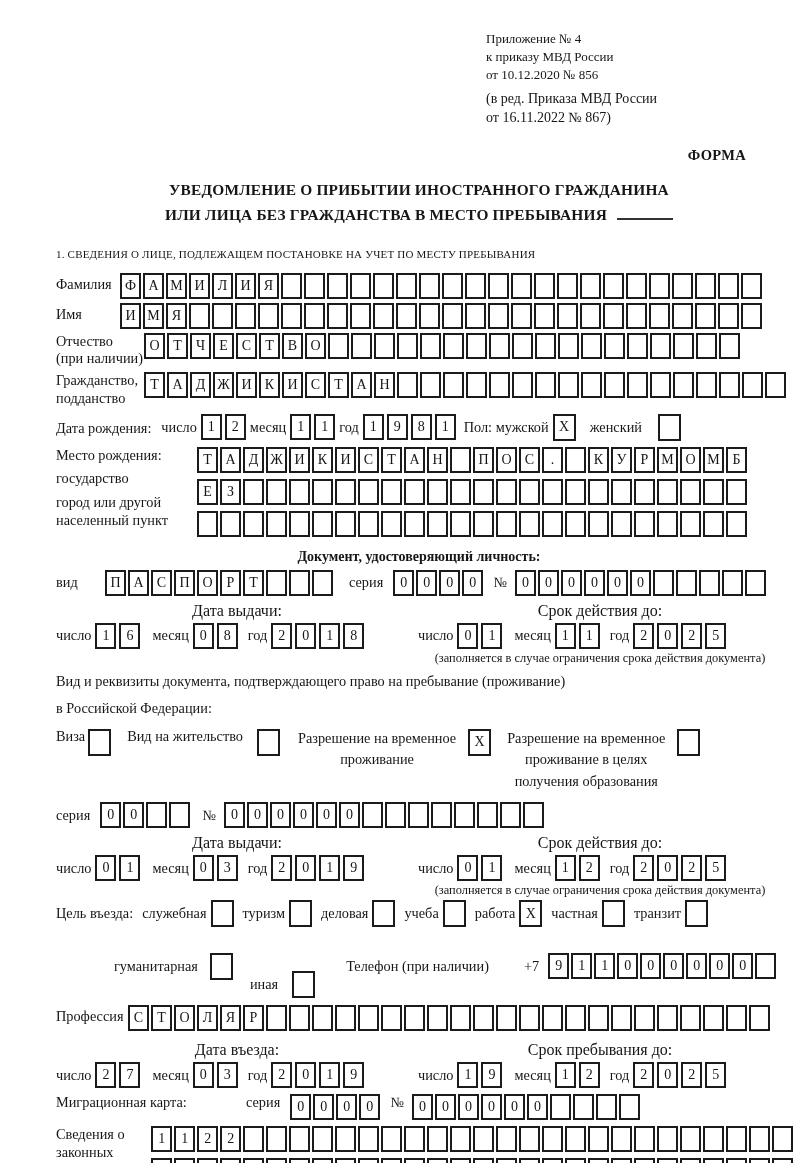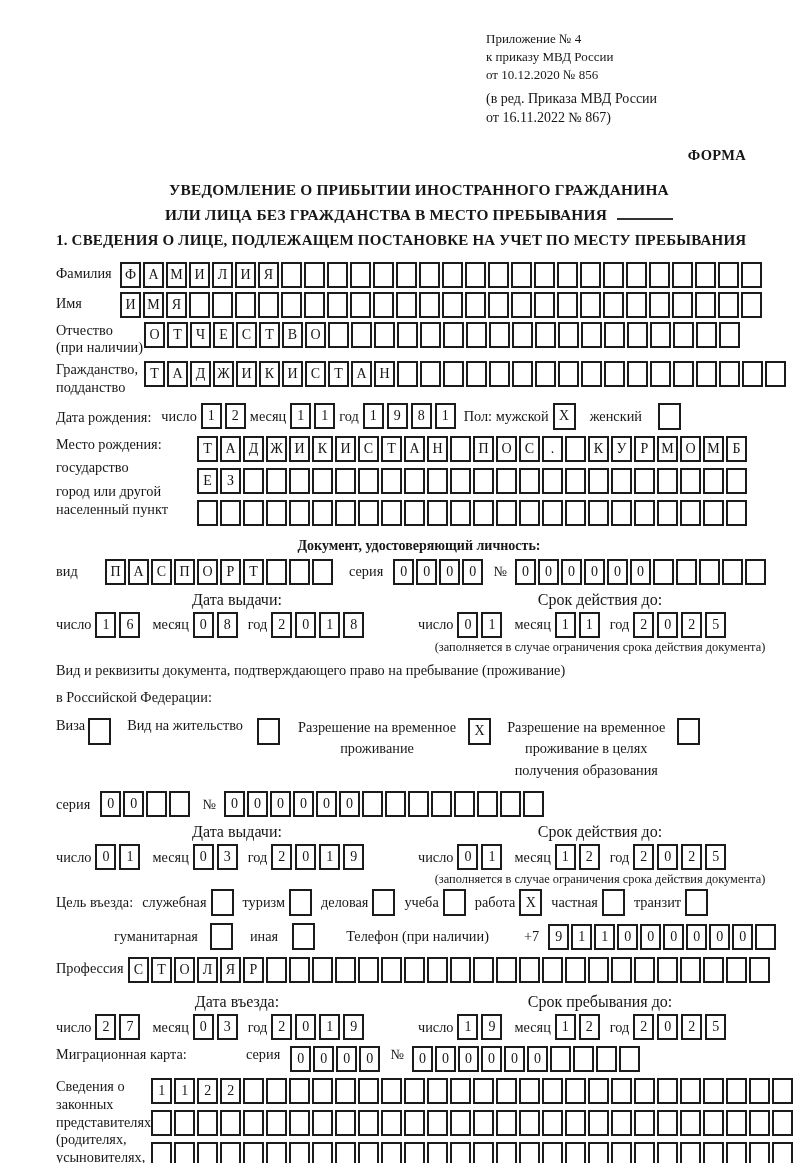--- a/index.html
+++ b/index.html
@@ -8,21 +8,21 @@
 
   
   .hdr-block{margin-left:430px;font-size:13px;line-height:1.38;}
   .hdr-sub{font-size:14px;}
   .hdr-gap{height:5px;}
   .forma{margin-top:20px;padding-right:36px;text-align:right;font-weight:bold;font-size:14.5px;letter-spacing:.3px;}
 
   .title{margin-top:14px;text-align:center;font-weight:bold;font-size:15.4px;line-height:1.6;letter-spacing:.2px;}
   .t-underline{display:inline-block;width:56px;border-bottom:2px solid #333;margin-left:10px;vertical-align:baseline;}
 
-  .sec-h{margin-top:4px;margin-bottom:13px;font-weight:bold;font-size:15px;letter-spacing:.2px;}
+  .sec-h{margin-top:20px;margin-bottom:13px;font-weight:normal;font-size:11px;letter-spacing:.2px;}
 
   .row{display:flex;align-items:flex-start;margin-bottom:4px;}
   .lbl{font-size:14.3px;padding-top:3px;white-space:nowrap;}
   .lbl-lines div{font-size:14.3px;line-height:1.24;white-space:nowrap;}
   .w64{flex:0 0 64px;} .w88{flex:0 0 88px;} .w140{flex:0 0 141px;} .w86{flex:0 0 86px;} .w72{flex:0 0 72px;}
 
   .cells{display:flex;gap:2px;}
   .cell{flex:0 0 17px;height:22px;border:2px solid #1b1b1b;display:flex;align-items:center;justify-content:center;
         font-size:14px;line-height:1;background:#fff;}
   .stack>.cells{margin-bottom:6px;}
@@ -554,21 +554,21 @@
         <span>транзит</span>
         <span class="cb"></span>
       </span>
   </div>
 
   <div class="purpose" style="padding-left:58px;">
     <span class="opt">
         <span>гуманитарная</span>
         <span class="cb" style="margin-left:8px;"></span>
       </span>
-    <span class="opt" style="margin-left:8px;">
+    <span class="opt" style="margin-left:8px;margin-top:37px;">
         <span>иная</span>
         <span class="cb" style="margin-left:10px;"></span>
       </span>
     <span style="margin-left:22px;">Телефон (при наличии)</span>
     <span style="margin-left:26px;">+7</span>
     <span class="cells">
         <span class="cell">9</span>
         <span class="cell">1</span>
         <span class="cell">1</span>
         <span class="cell">0</span>

